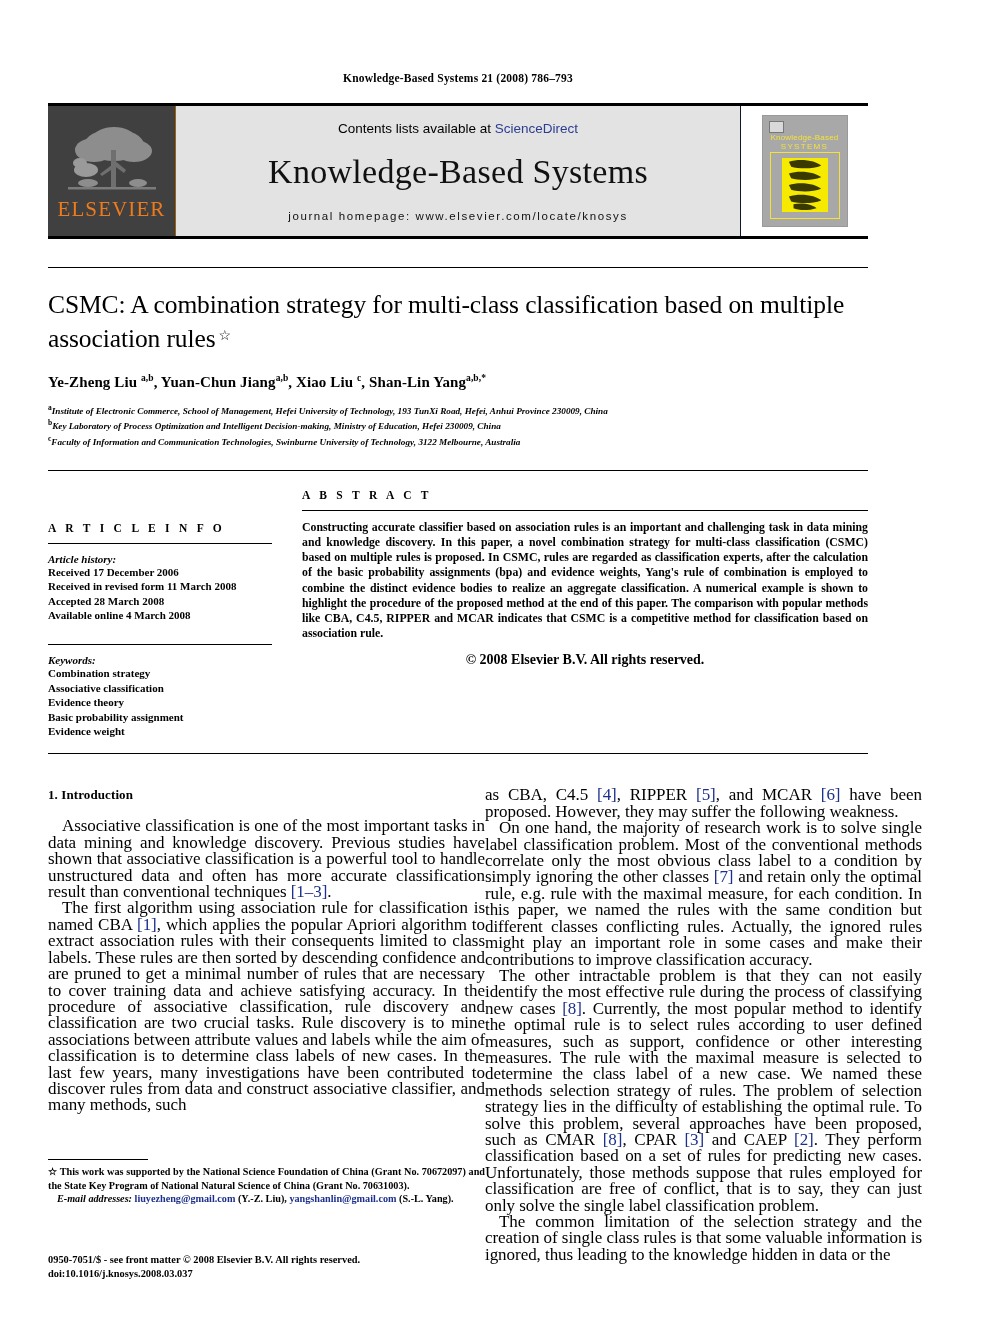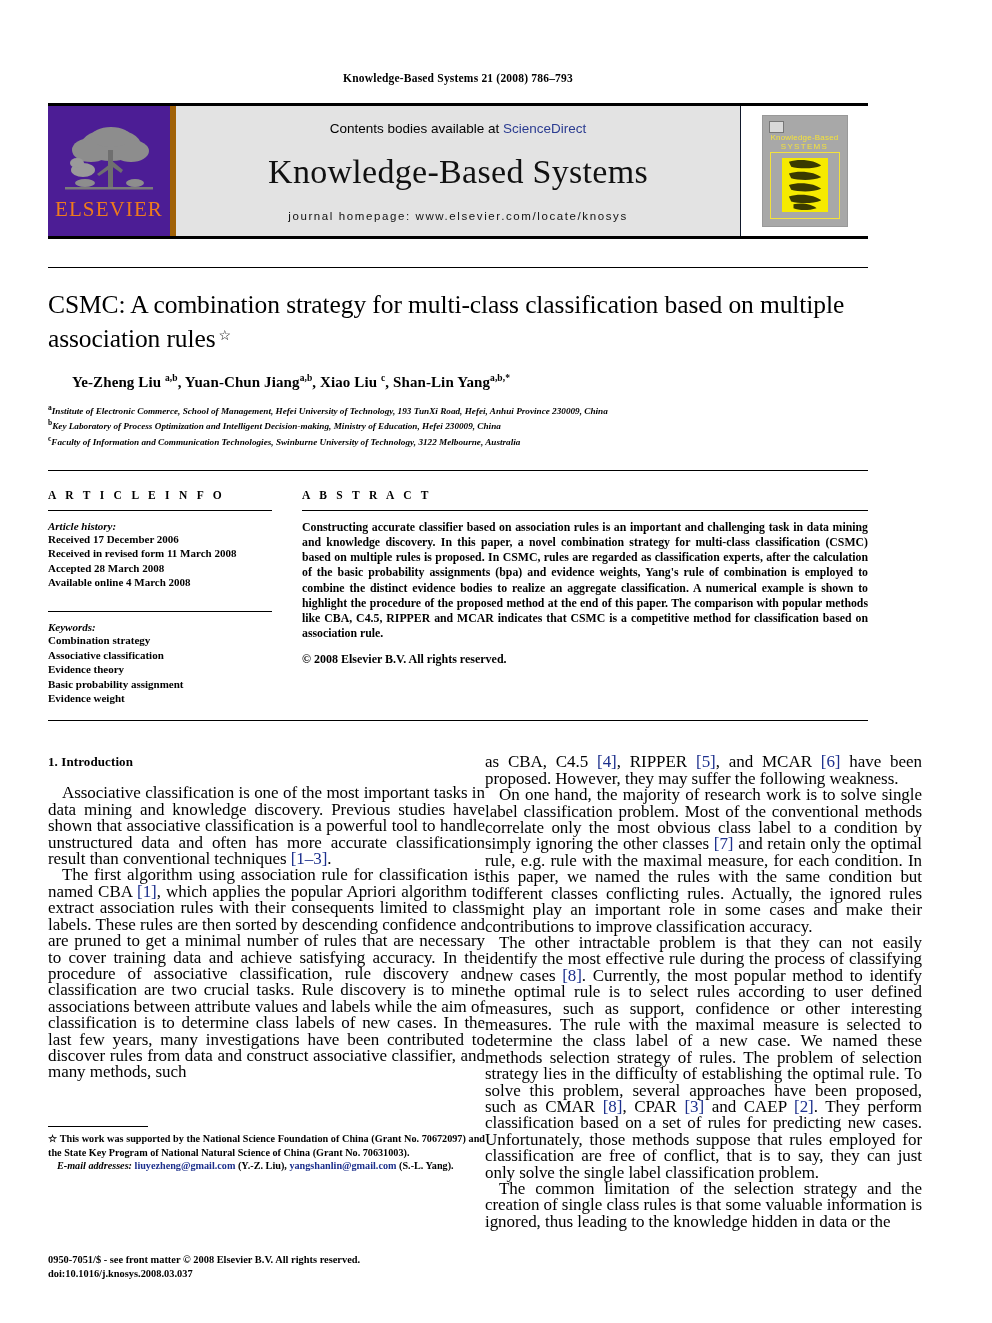--- a/index.html
+++ b/index.html
@@ -37,26 +37,26 @@
     margin: 19px 48px 0 48px;
     height: 130px;
     border-top: 3px solid #000;
     border-bottom: 3px solid #000;
     display: flex;
     align-items: stretch;
   }
   .elsevier-logo {
     width: 128px;
     flex: 0 0 128px;
-    border-right: 6px solid #a16207;
+    border-right: 1px solid #a16207;
     display: flex;
     flex-direction: column;
     align-items: center;
     justify-content: center;
-    background: #4c1d95;
+    background: #404040;
     box-sizing: border-box;
     padding-top: 2px;
   }
   .tree-svg { display:block; }
   .elsevier-word {
     font-family: "Liberation Serif", serif;
     color: #ee7b1c;
     font-size: 21px;
     letter-spacing: 1.1px;
     line-height: 1;
@@ -158,21 +158,20 @@
   .art-title .star {
     font-size: 14px;
     vertical-align: 7px;
     margin-left: 3px;
   }
   .authors {
     font-size: 15px;
     font-weight: bold;
     margin-top: 19px;
     letter-spacing: 0.1px;
-    margin-left: 24px;
   }
   .authors sup { font-size: 9.5px; font-weight: bold; }
   .affils {
     margin-top: 11px;
     font-size: 9.2px;
     font-style: italic;
     line-height: 12.2px;
     font-weight: bold;
   }
   .affils sup { font-style: normal; font-size: 7.5px; }
@@ -182,20 +181,21 @@
     display: flex;
     margin-top: 22px;
     border-top: 1px solid #000;
     padding-top: 18px;
   }
   .col-info {
     width: 246px;
     flex: 0 0 246px;
     padding-right: 22px;
     box-sizing: border-box;
+    margin-top: 33px;
   }
   .col-abs {
     flex: 1 1 auto;
     padding-left: 8px;
     box-sizing: border-box;
   }
   .sec-head {
     font-size: 11.5px;
     font-weight: bold;
     letter-spacing: 3.3px;
@@ -216,22 +216,22 @@
     font-weight: bold;
   }
   .kw-block { margin-top: 22px; }
   .abs-text {
     font-size: 11.8px;
     line-height: 15.2px;
     text-align: justify;
     font-weight: bold;
   }
   .abs-copy {
-    font-size: 12px;
-    text-align: left;
+    font-size: 14px;
+    text-align: center;
     margin-top: 11px;
     font-weight: bold;
   }
   .infoabs-bottom {
     border-top: 1px solid #000;
     margin-top: 15px;
   }
 
   
   .body-cols {
@@ -325,21 +325,21 @@
         <g fill="#8d8d8d">
           <ellipse cx="24" cy="59" rx="10" ry="4"></ellipse>
           <ellipse cx="74" cy="59" rx="9" ry="4"></ellipse>
         </g>
       </svg>
       <div class="elsevier-word">ELSEVIER</div>
     </div>
 
     <div class="masthead-center">
       <div class="contents-line">
-        <span>Contents bodies available at </span><span class="sd">ScienceDirect</span>
+        <span>Contents lists available at </span><span class="sd">ScienceDirect</span>
       </div>
       <div class="journal-title">Knowledge-Based Systems</div>
       <div class="homepage-line">journal homepage: www.elsevier.com/locate/knosys</div>
     </div>
 
     <div class="cover-wrap">
       <div class="cover">
         <div class="pub-mark"></div>
         <div class="c-title">
           <span>Knowledge-Based</span><br>

